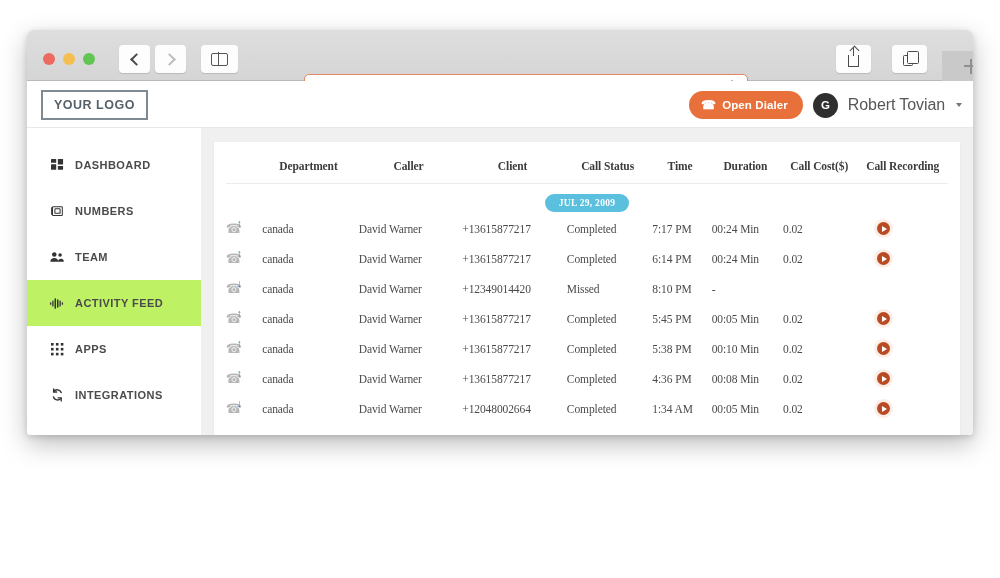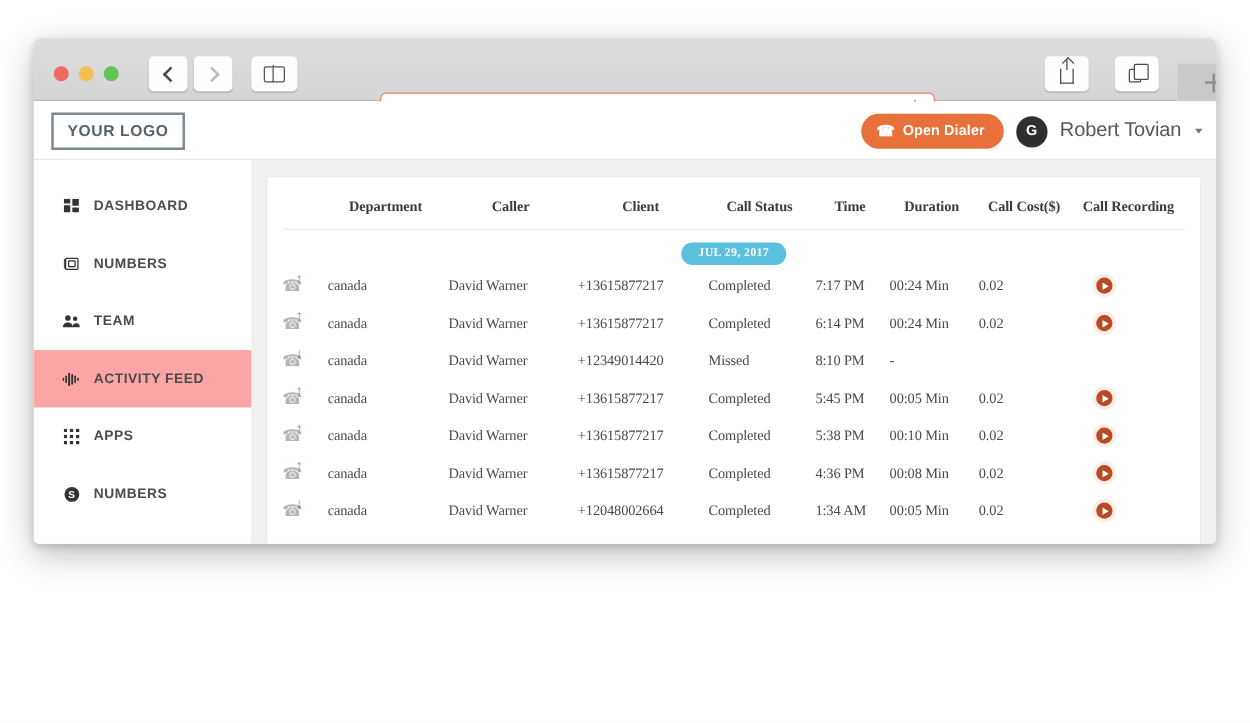--- a/index.html
+++ b/index.html
@@ -313,21 +313,21 @@
     align-items: center;
     gap: 11px;
     height: 46px;
     padding-left: 23px;
     font-size: 11px;
     font-weight: bold;
     color: #4b4b4b;
     letter-spacing: 0.45px;
     cursor: pointer;
   }
-  .side-item.active { background: #fca5a5; }
+  .side-item.active { background: #bef264; }
   .side-icon {
     width: 14px;
     height: 14px;
     flex-shrink: 0;
     color: #333;
     display: flex;
     align-items: center;
     justify-content: center;
   }
   .side-icon svg { display: block; }
@@ -553,20 +553,31 @@
               <rect x="9.8" y="4.9" width="2.6" height="2.6"></rect>
               <rect x="0" y="9.8" width="2.6" height="2.6"></rect>
               <rect x="4.9" y="9.8" width="2.6" height="2.6"></rect>
               <rect x="9.8" y="9.8" width="2.6" height="2.6"></rect>
             </svg>
           </span>
           <span>APPS</span>
         </div>
         <div class="side-item">
           <span class="side-icon">
+            <svg width="13" height="14" viewBox="0 0 13 14" fill="none" stroke="#333" stroke-width="1.3">
+              <path d="M10.4 5.2a4.4 4.4 0 0 0-8-1.4"></path>
+              <path d="M2.3 8.4a4.4 4.4 0 0 0 8 1.6"></path>
+              <path d="M2.6 0.8v3.2h3.1" stroke-linecap="round"></path>
+              <path d="M10.2 13v-3.1H7.1" stroke-linecap="round"></path>
+            </svg>
+          </span>
+          <span>INTEGRATIONS</span>
+        </div>
+        <div class="side-item">
+          <span class="side-icon">
             <svg width="13" height="13" viewBox="0 0 14 14" fill="#333">
               <circle cx="7" cy="7" r="6.4"></circle>
               <text x="7" y="10.4" font-size="8.6" font-weight="bold" fill="#fff" text-anchor="middle" font-family="Liberation Sans, sans-serif">S</text>
             </svg>
           </span>
           <span>NUMBERS</span>
         </div>
       </nav>
 
     <div class="content">
@@ -591,21 +602,21 @@
               <th>Client</th>
               <th>Call Status</th>
               <th>Time</th>
               <th>Duration</th>
               <th>Call Cost($)</th>
               <th>Call Recording</th>
             </tr>
           </thead>
           <tbody>
               <tr class="date-row">
-                <td colspan="9"><span class="date-badge">JUL 29, 2017</span></td>
+                <td colspan="9"><span class="date-badge">JUL 29, 2009</span></td>
               </tr>
               <tr>
                 <td><span class="call-icon"><span class="handset">☎</span><span class="arrow arrow-out">↑</span></span></td>
                 <td class="cell-left">canada</td>
                 <td class="cell-left">David Warner</td>
                 <td class="cell-left">+13615877217</td>
                 <td class="cell-left">Completed</td>
                 <td class="cell-left">7:17 PM</td>
                 <td class="cell-left">00:24 Min</td>
                 <td class="cell-left">0.02</td>

